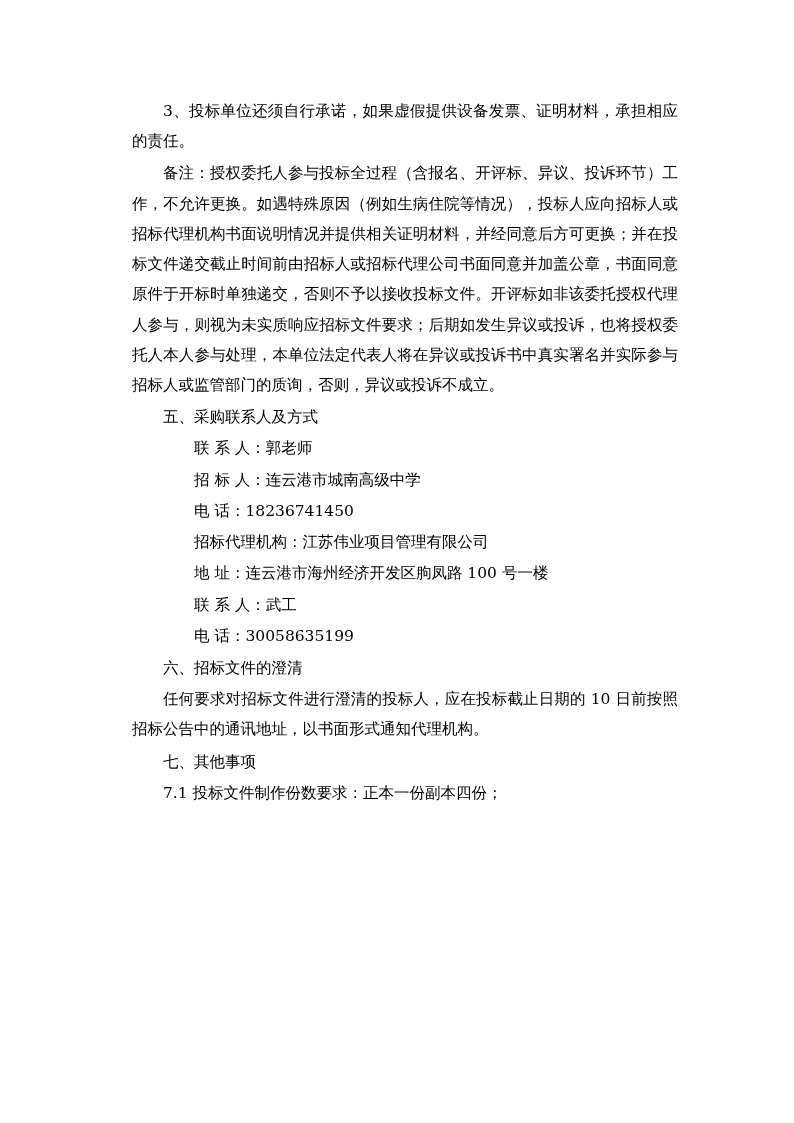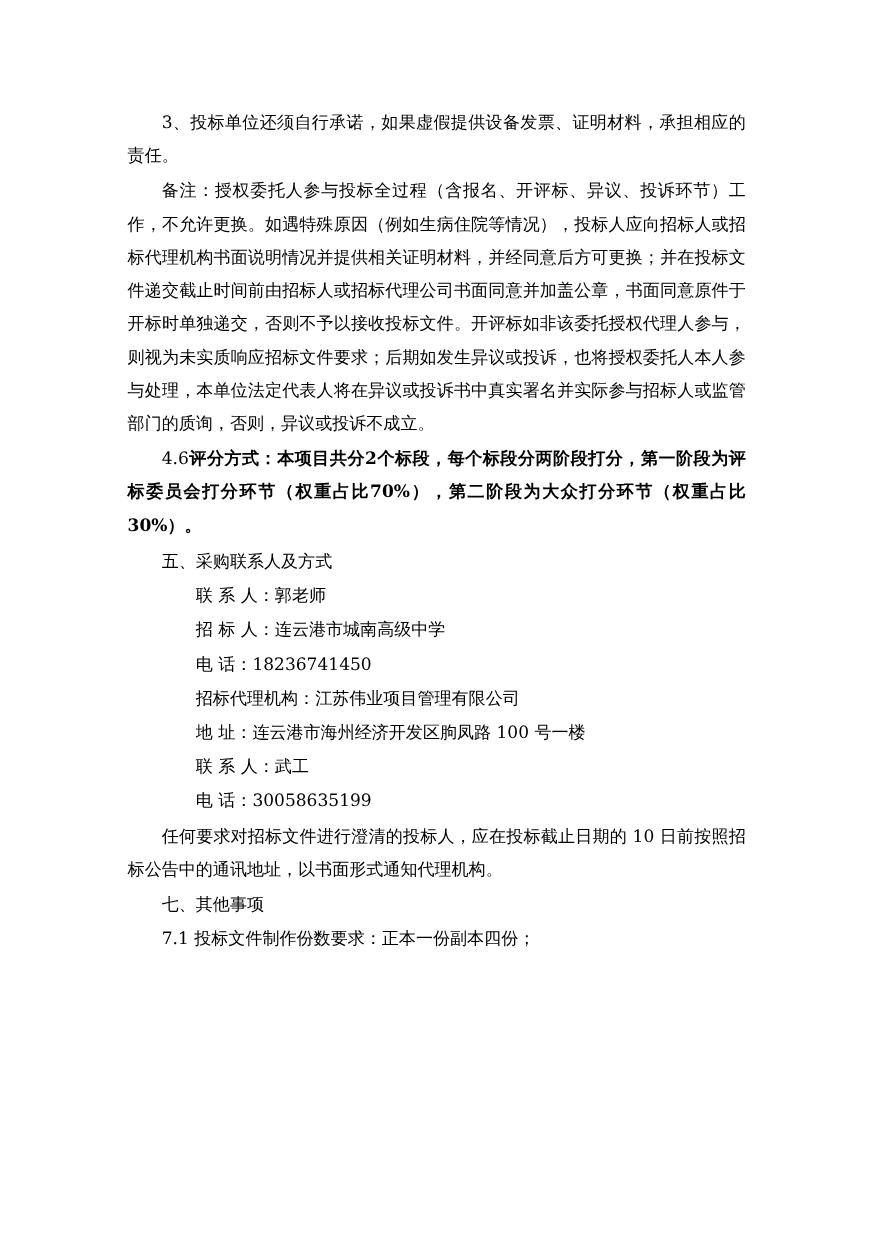--- a/index.html
+++ b/index.html
@@ -19,20 +19,21 @@
     width: 794px;
     height: 1123px;
     box-sizing: border-box;
     padding: 96px 116px 0 116px;
   }
   .doc {
     font-size: 15.5px;
     line-height: 1.95;
     text-align: justify;
     text-justify: inter-ideograph;
+    margin-left: 16px;
   }
   p {
     margin: 0 0 1px 0;
   }
   .indent {
     text-indent: 2em;
   }
   .bold {
     font-weight: bold;
   }
@@ -62,23 +63,20 @@
 </head>
 <body>
 
 <div class="page">
   <div class="doc">
 
     <p class="indent">3、投标单位还须自行承诺，如果虚假提供设备发票、证明材料，承担相应的责任。</p>
 
     <p class="indent blk">备注：授权委托人参与投标全过程（含报名、开评标、异议、投诉环节）工作，不允许更换。如遇特殊原因（例如生病住院等情况），投标人应向招标人或招标代理机构书面说明情况并提供相关证明材料，并经同意后方可更换；并在投标文件递交截止时间前由招标人或招标代理公司书面同意并加盖公章，书面同意原件于开标时单独递交，否则不予以接收投标文件。开评标如非该委托授权代理人参与，则视为未实质响应招标文件要求；后期如发生异议或投诉，也将授权委托人本人参与处理，本单位法定代表人将在异议或投诉书中真实署名并实际参与招标人或监管部门的质询，否则，异议或投诉不成立。</p>
 
-    <p class="para-4-6 blk">
-      <span class="num">4.6</span><span class="k">评分方式：</span><span class="k">本项目共分2个标段，每个标段分两阶段打分，第一阶段为评标委员会打分环节（权重占比70%），第二阶段为大众打分环节（权重占比30%）。</span>
-    </p>
 
     <p class="heading blk">五、采购联系人及方式</p>
 
     <p class="contact-line">
       <span class="lbl">联  系  人</span><span>：</span><span>郭老师</span>
     </p>
 
     <p class="contact-line">
       <span class="lbl">招  标  人</span><span>：</span><span>连云港市城南高级中学</span>
     </p>
@@ -96,20 +94,21 @@
     </p>
 
     <p class="contact-line">
       <span class="lbl">联  系  人</span><span>：</span><span>武工</span>
     </p>
 
     <p class="contact-line">
       <span class="lbl">电      话</span><span>：</span><span class="num">30058635199</span>
     </p>
 
+    <p class="heading blk">六、招标文件的澄清</p>
 
     <p class="indent">任何要求对招标文件进行澄清的投标人，应在投标截止日期的 10 日前按照招标公告中的通讯地址，以书面形式通知代理机构。</p>
 
     <p class="heading blk">七、其他事项</p>
 
     <p class="indent">7.1 投标文件制作份数要求：正本一份副本四份；</p>
 
 
   </div>
 </div>

